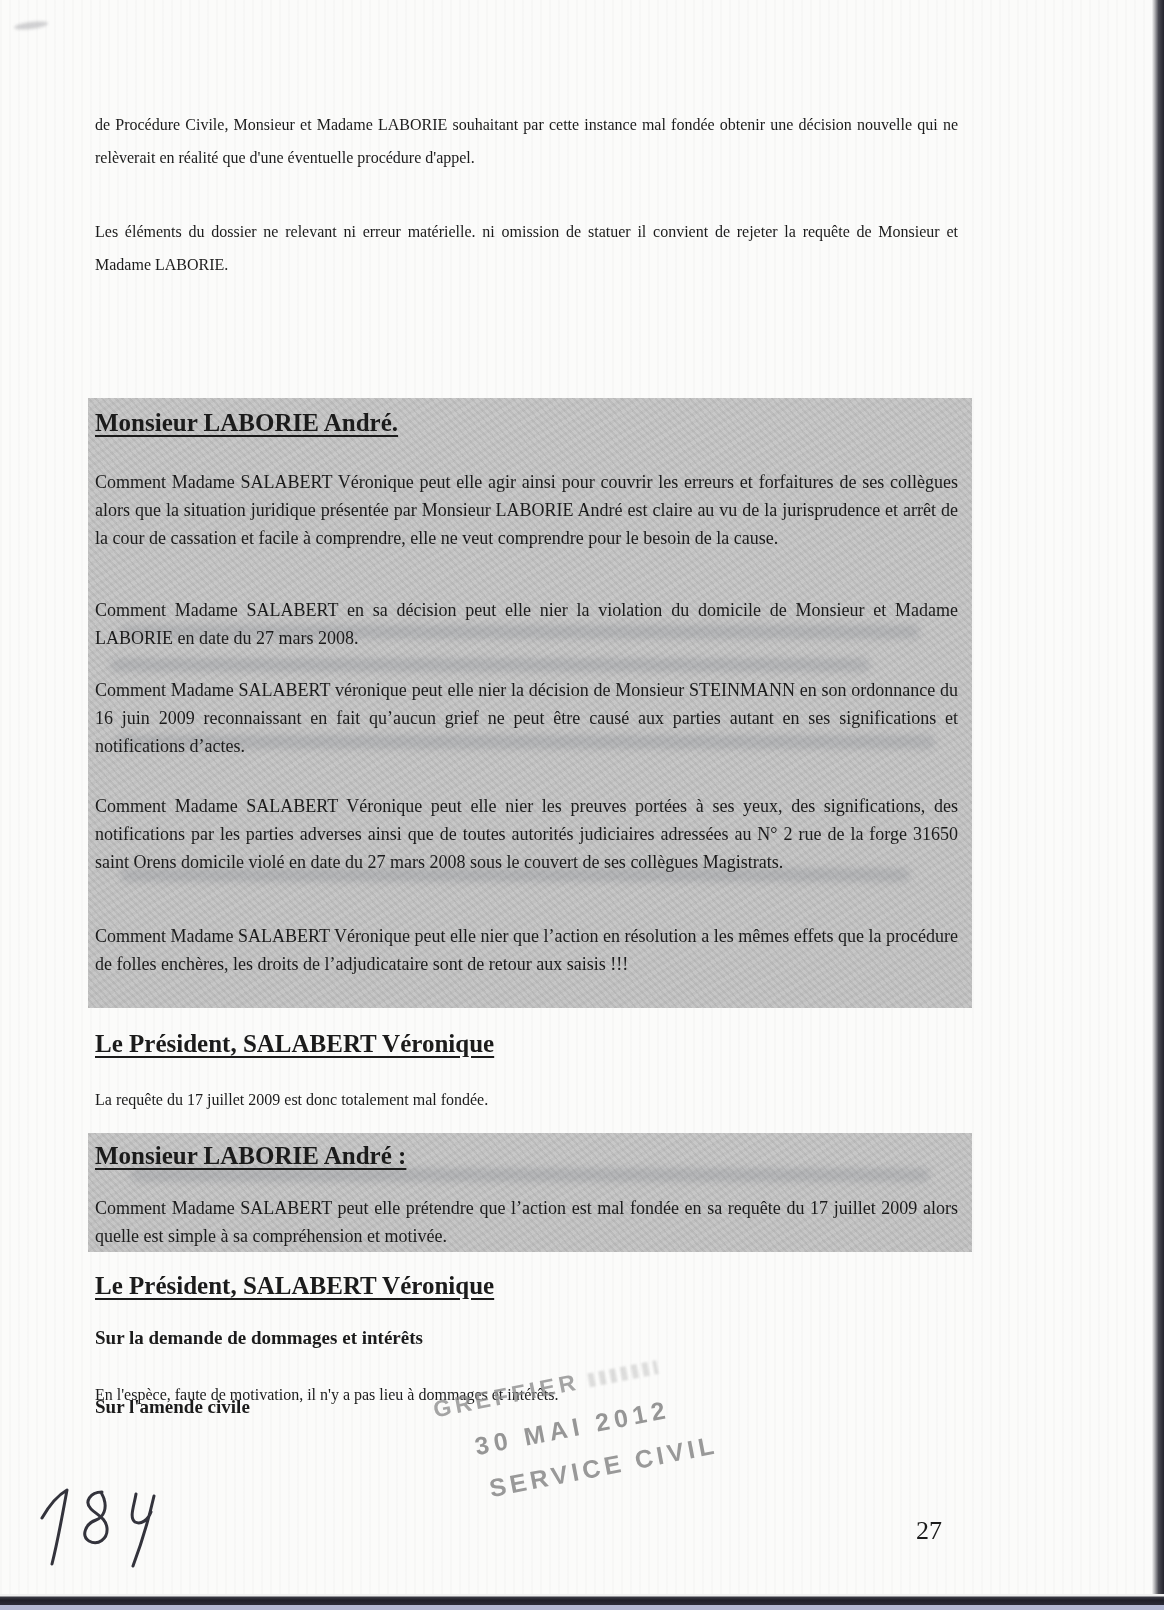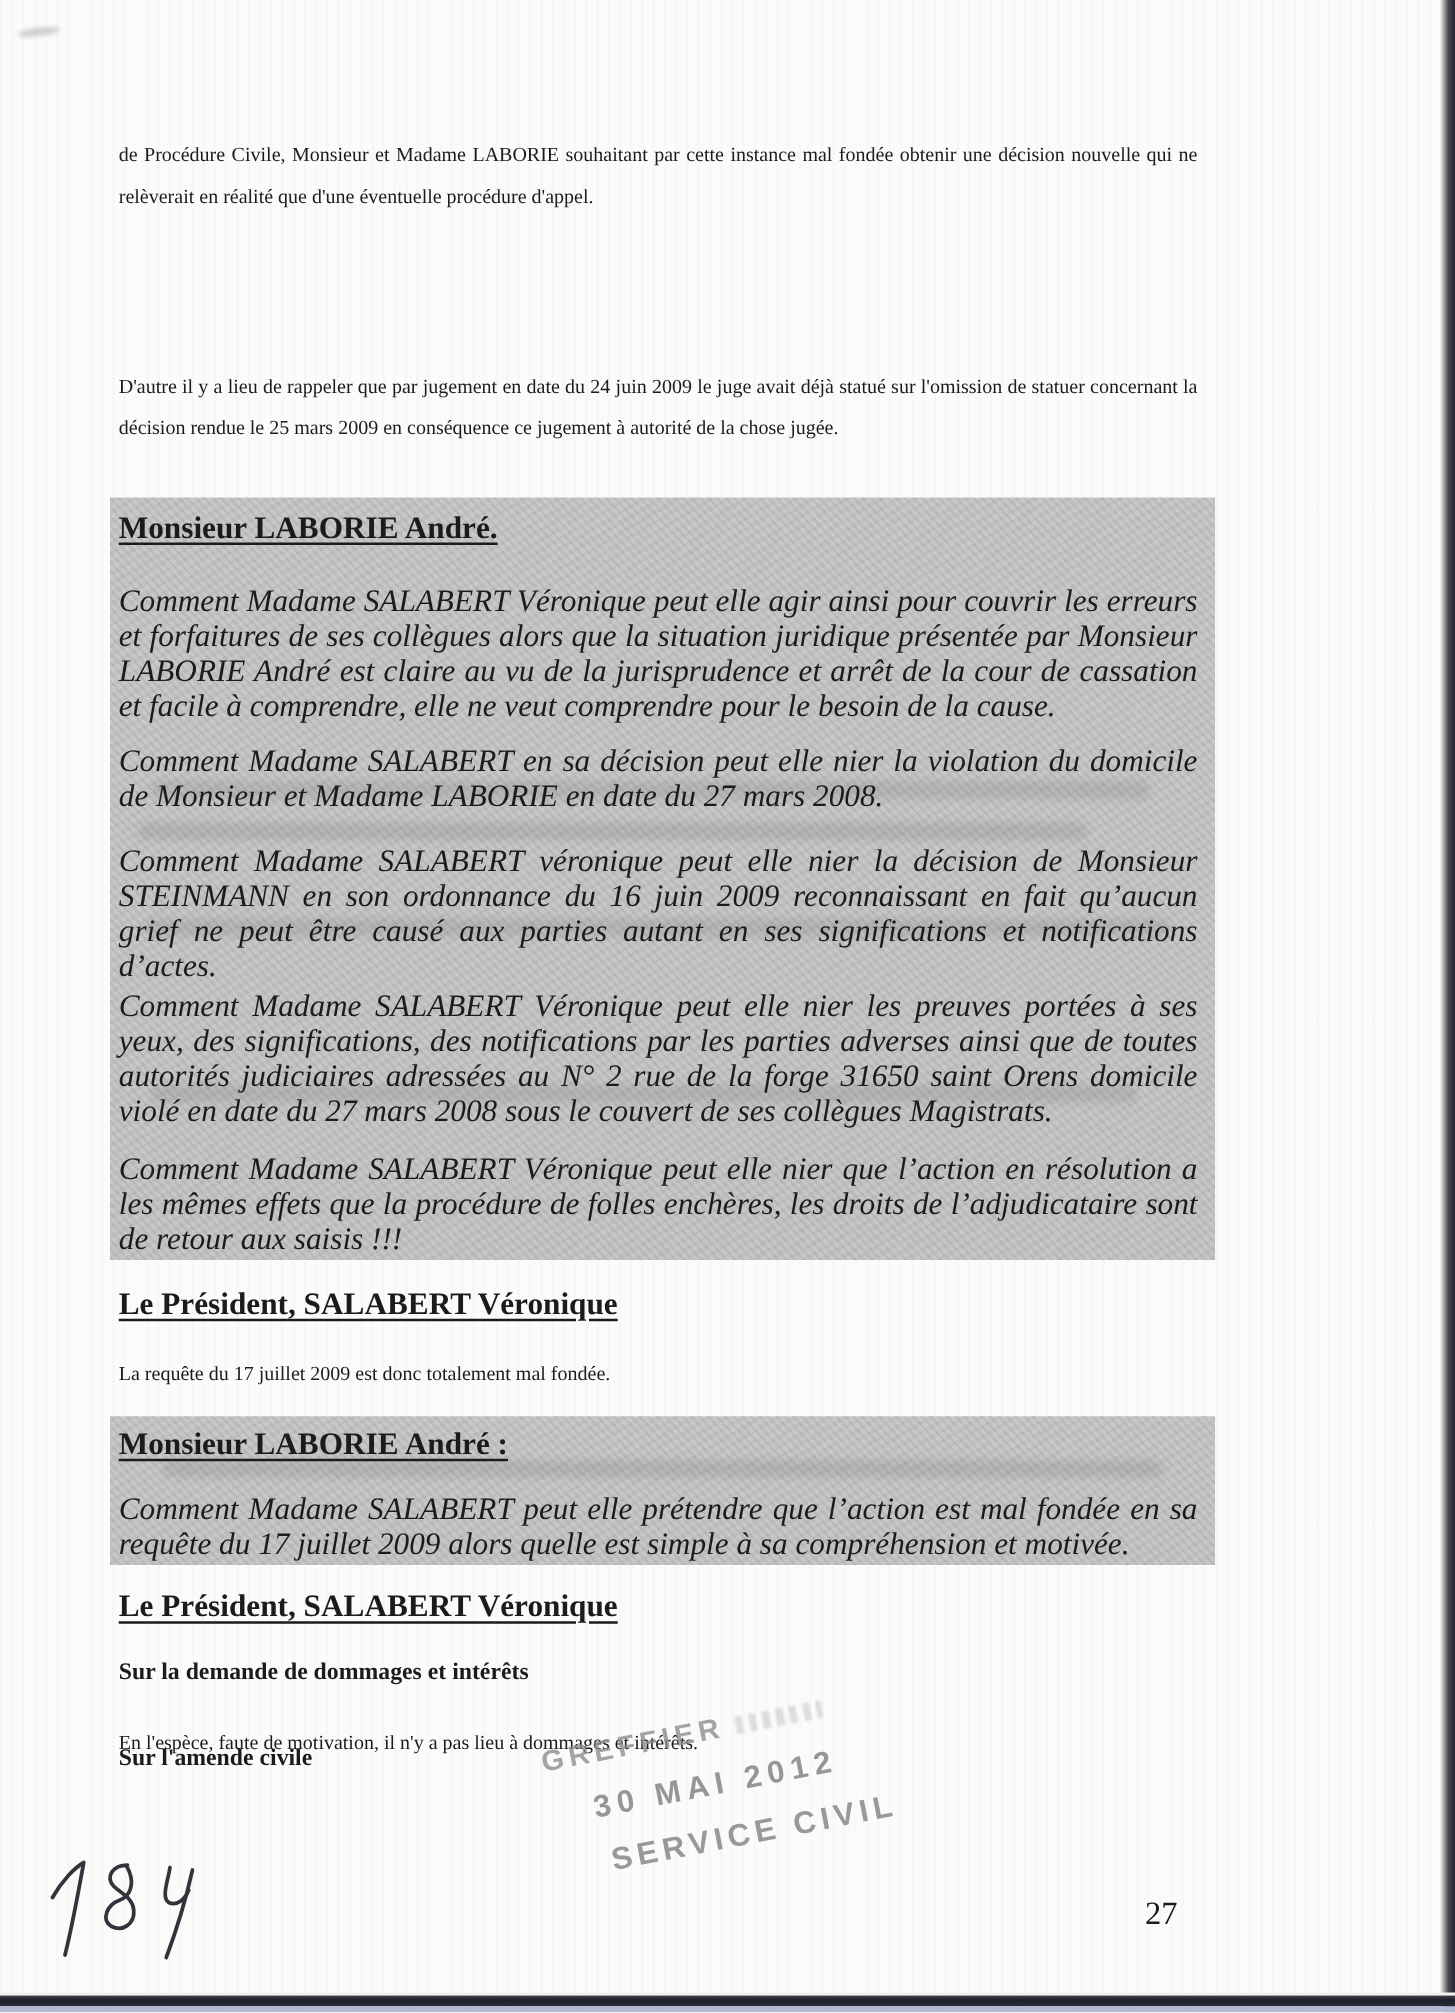--- a/index.html
+++ b/index.html
@@ -12,24 +12,23 @@
     overflow:hidden;
     font-family:"Liberation Serif","DejaVu Serif",serif;
     color:#1b1b1b;
   }
   .abs{position:absolute;left:95px;width:863px;margin:0;}
   .par{
     font-size:16px;line-height:33px;
     text-align:justify;
   }
   .shadepar{
-    font-size:25px;line-height:28px;
+    font-size:18px;line-height:28px;
     text-align:justify;
     z-index:3;
-    font-style:italic;
   }
   .heading{
     font-size:25px;line-height:28px;font-weight:bold;
     text-decoration:underline;
     text-decoration-thickness:2px;
     text-underline-offset:4px;
     z-index:3;
   }
   .subhead{
     font-size:19px;line-height:28px;font-weight:bold;
@@ -105,21 +104,21 @@
   <div class="shade" style="top:398px;height:610px;"></div>
   <div class="shade" style="top:1133px;height:119px;"></div>
 
   <div class="ghost" style="left:120px;top:625px;width:800px;"></div>
   <div class="ghost" style="left:110px;top:658px;width:760px;"></div>
   <div class="ghost" style="left:115px;top:735px;width:820px;"></div>
   <div class="ghost" style="left:120px;top:868px;width:790px;"></div>
   <div class="ghost" style="left:130px;top:1168px;width:800px;"></div>
 
   <p class="abs par" style="top:108px;">de Procédure Civile, Monsieur et Madame LABORIE souhaitant par cette instance mal fondée obtenir une décision nouvelle qui ne relèverait en réalité que d'une éventuelle procédure d'appel.</p>
-  <p class="abs par" style="top:293px;">D'autre il y a lieu de rappeler que par jugement en date du 24 juin 2009 le juge avait déjà statué sur l'omission de statuer concernant la décision rendue le 25 mars 2009 en conséquence ce jugement à autorité de la chose jugée.</p>
+  <p class="abs par" style="top:215px;">Les éléments du dossier ne relevant ni erreur matérielle. ni omission de statuer il convient de rejeter la requête de Monsieur et Madame LABORIE.</p>
 
   <h2 class="abs heading" style="top:409px;">Monsieur LABORIE André.</h2>
   <p class="abs shadepar" style="top:468px;">Comment Madame SALABERT Véronique peut elle agir ainsi pour couvrir les erreurs et forfaitures de ses collègues alors que la situation juridique présentée par Monsieur LABORIE André est claire au vu de la jurisprudence et arrêt de la cour de cassation et facile à comprendre, elle ne veut comprendre pour le besoin de la cause.</p>
   <p class="abs shadepar" style="top:596px;">Comment Madame SALABERT en sa décision peut elle nier la violation du domicile de Monsieur et Madame LABORIE en date du 27 mars 2008.</p>
   <p class="abs shadepar" style="top:676px;">Comment Madame SALABERT véronique peut elle nier la décision de Monsieur STEINMANN en son ordonnance du 16 juin 2009 reconnaissant en fait qu’aucun grief ne peut être causé aux parties autant en ses significations et notifications d’actes.</p>
   <p class="abs shadepar" style="top:792px;">Comment Madame SALABERT Véronique peut elle nier les preuves portées à ses yeux, des significations, des notifications par les parties adverses ainsi que de toutes autorités judiciaires adressées au N° 2 rue de la forge 31650 saint Orens domicile violé en date du 27 mars 2008 sous le couvert de ses collègues Magistrats.</p>
   <p class="abs shadepar" style="top:922px;">Comment Madame SALABERT Véronique peut elle nier que l’action en résolution a les mêmes effets que la procédure de folles enchères, les droits de l’adjudicataire sont de retour aux saisis !!!</p>
 
   <h2 class="abs heading" style="top:1030px;">Le Président, SALABERT Véronique</h2>
   <p class="abs par" style="top:1083px;">La requête du 17 juillet 2009 est donc totalement mal fondée.</p>

